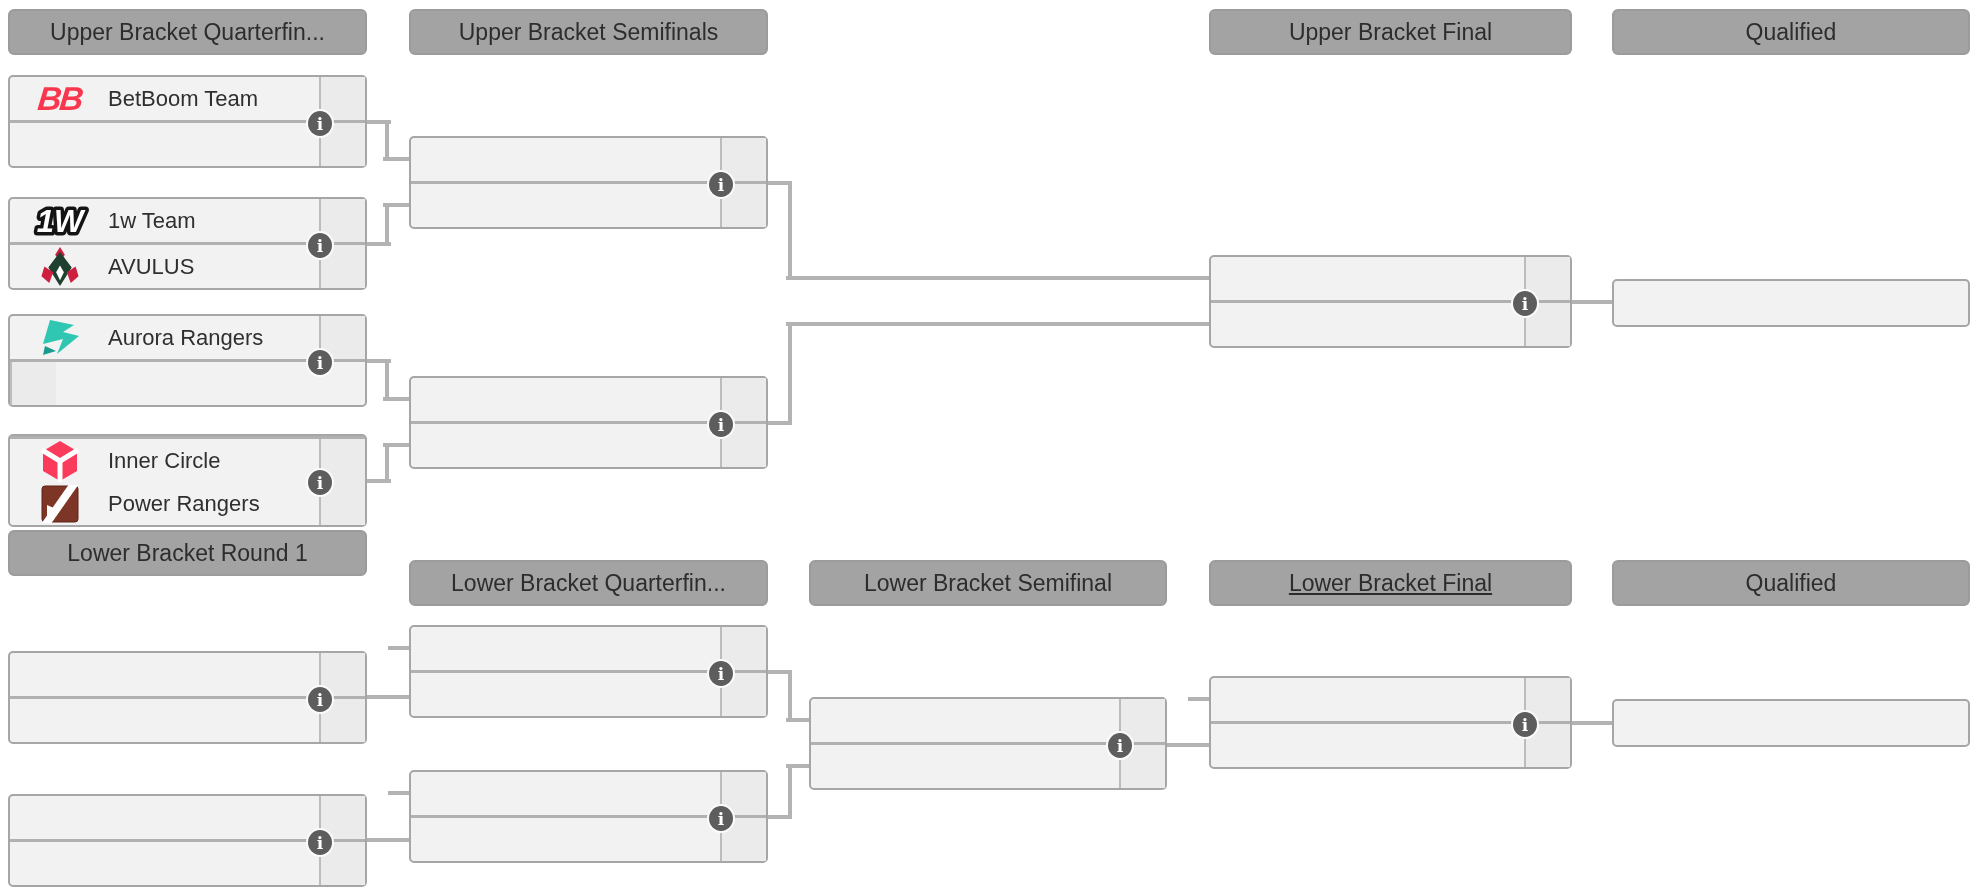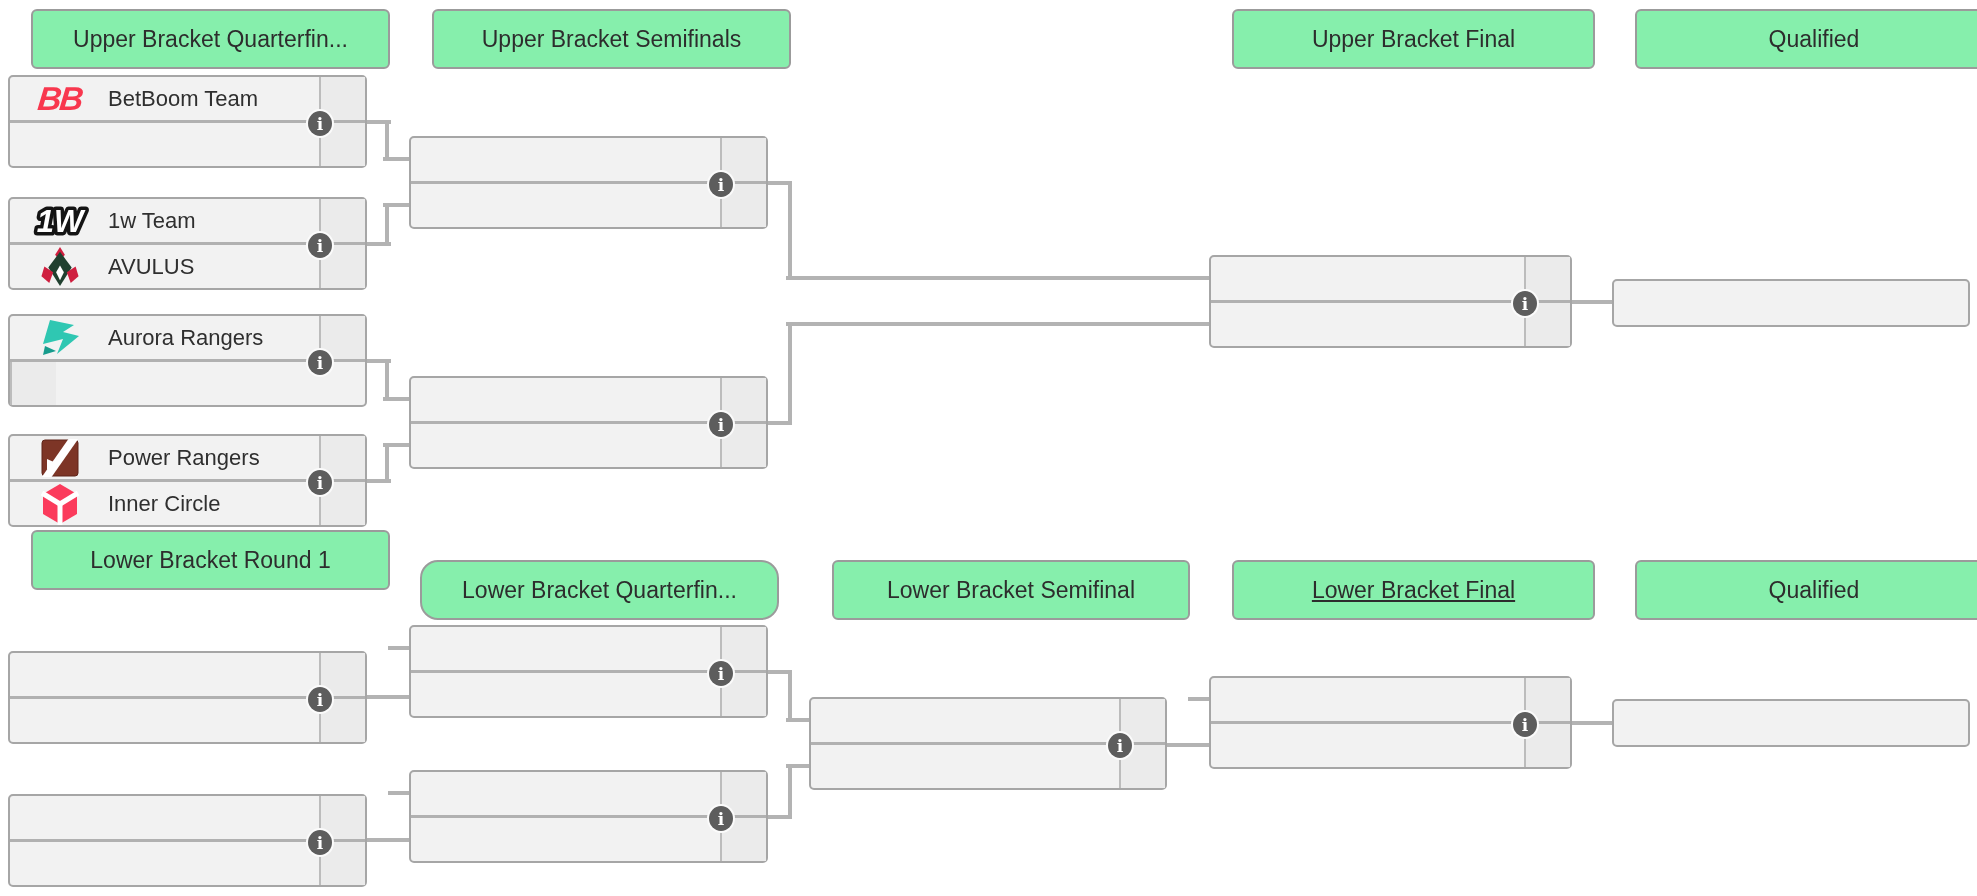--- a/index.html
+++ b/index.html
@@ -1,22 +1,22 @@
 <!DOCTYPE html>
 <html><head>
 <meta charset="utf-8">
 <style>
   html,body{margin:0;padding:0;background:#ffffff;}
   body{font-family:"Liberation Sans","DejaVu Sans",sans-serif;}
   .canvas{position:relative;width:1977px;height:896px;background:#ffffff;overflow:hidden;}
 
   
-  .hdr{position:absolute;height:60px;background:#86efac;border:2px solid #9b9b9b;border-radius:6px;
+  .hdr{position:absolute;height:46px;background:#a3a3a3;border:2px solid #9b9b9b;border-radius:6px;
        display:flex;align-items:center;justify-content:center;font-size:23px;color:#2d2d2d;
-       box-sizing:border-box;white-space:nowrap;overflow:hidden;margin-left:23px;}
+       box-sizing:border-box;white-space:nowrap;overflow:hidden;}
 
   
   .ln{position:absolute;background:#b3b3b3;z-index:1;}
   .lnh{height:4px;}
   .lnv{width:4px;}
 
   
   .match{position:absolute;width:359px;background:#f2f2f2;border:2px solid #a6a6a6;border-radius:5px;
          box-sizing:border-box;z-index:2;}
   .match.wfinal{width:363px;}
@@ -44,21 +44,21 @@
 </head>
 <body>
 
 <div class="canvas">
 
   <div class="hdr" style="left:8px;top:9px;width:359px;">Upper Bracket Quarterfin...</div>
   <div class="hdr" style="left:409px;top:9px;width:359px;">Upper Bracket Semifinals</div>
   <div class="hdr" style="left:1209px;top:9px;width:363px;">Upper Bracket Final</div>
   <div class="hdr" style="left:1612px;top:9px;width:358px;">Qualified</div>
   <div class="hdr" style="left:8px;top:530px;width:359px;">Lower Bracket Round 1</div>
-  <div class="hdr" style="left:397px;top:560px;width:359px;border-radius:18px;">Lower Bracket Quarterfin...</div>
+  <div class="hdr" style="left:409px;top:560px;width:359px;">Lower Bracket Quarterfin...</div>
   <div class="hdr" style="left:809px;top:560px;width:358px;">Lower Bracket Semifinal</div>
   <div class="hdr" style="left:1209px;top:560px;width:363px;text-decoration:underline;">Lower Bracket Final</div>
   <div class="hdr" style="left:1612px;top:560px;width:358px;">Qualified</div>
 
   <div class="ln lnh" style="left:365px;top:120px;width:26px;"></div>
   <div class="ln lnv" style="left:385px;top:120px;height:41px;"></div>
   <div class="ln lnh" style="left:383px;top:157px;width:28px;"></div>
   <div class="ln lnh" style="left:365px;top:242px;width:26px;"></div>
   <div class="ln lnv" style="left:385px;top:203px;height:43px;"></div>
   <div class="ln lnh" style="left:383px;top:203px;width:28px;"></div>
@@ -158,49 +158,49 @@
     </div>
     <div class="slot b">
       <div class="sscore"></div>
     </div>
     <div class="info">
         <span>i</span>
       </div>
   </div>
 
   <div class="match" style="left:8px;top:434px;">
-    <div class="slot">
-      <div class="sname">
-        <div class="lgw">
-          <svg class="lg-svg" width="38" height="38" viewBox="0 0 38 38" xmlns="http://www.w3.org/2000/svg">
-            <rect x="1" y="1" width="36" height="36" rx="3" fill="#7d3526" stroke="#5e2419" stroke-width="1"></rect>
-            <rect x="15" y="-7" width="8" height="52" fill="#ffffff" transform="rotate(35 19 19)"></rect>
-            <polygon points="6,31 15,24 6,20" fill="#ffffff"></polygon>
-          </svg>
-        </div>
-        <span class="tname">Power Rangers</span>
-      </div>
-      <div class="sscore"></div>
-    </div>
     <div class="slot b">
       <div class="sname">
         <div class="lgw">
           <svg class="lg-svg" width="40" height="42" viewBox="0 0 40 42" xmlns="http://www.w3.org/2000/svg">
             <polygon points="20,1 37,11 37,31 20,41 3,31 3,11" fill="#fb3b5c"></polygon>
             <g stroke="#ffffff" stroke-width="5">
               <line x1="20" y1="21" x2="20" y2="42"></line>
               <line x1="20" y1="21" x2="2" y2="10"></line>
               <line x1="20" y1="21" x2="38" y2="10"></line>
             </g>
           </svg>
         </div>
         <span class="tname">Inner Circle</span>
       </div>
       <div class="sscore"></div>
     </div>
+    <div class="slot">
+      <div class="sname">
+        <div class="lgw">
+          <svg class="lg-svg" width="38" height="38" viewBox="0 0 38 38" xmlns="http://www.w3.org/2000/svg">
+            <rect x="1" y="1" width="36" height="36" rx="3" fill="#7d3526" stroke="#5e2419" stroke-width="1"></rect>
+            <rect x="15" y="-7" width="8" height="52" fill="#ffffff" transform="rotate(35 19 19)"></rect>
+            <polygon points="6,31 15,24 6,20" fill="#ffffff"></polygon>
+          </svg>
+        </div>
+        <span class="tname">Power Rangers</span>
+      </div>
+      <div class="sscore"></div>
+    </div>
     <div class="info">
         <span>i</span>
       </div>
   </div>
 
   <div class="match" style="left:409px;top:136px;">
     <div class="slot">
       <div class="sname">
           <span class="tname"></span>
         </div>

